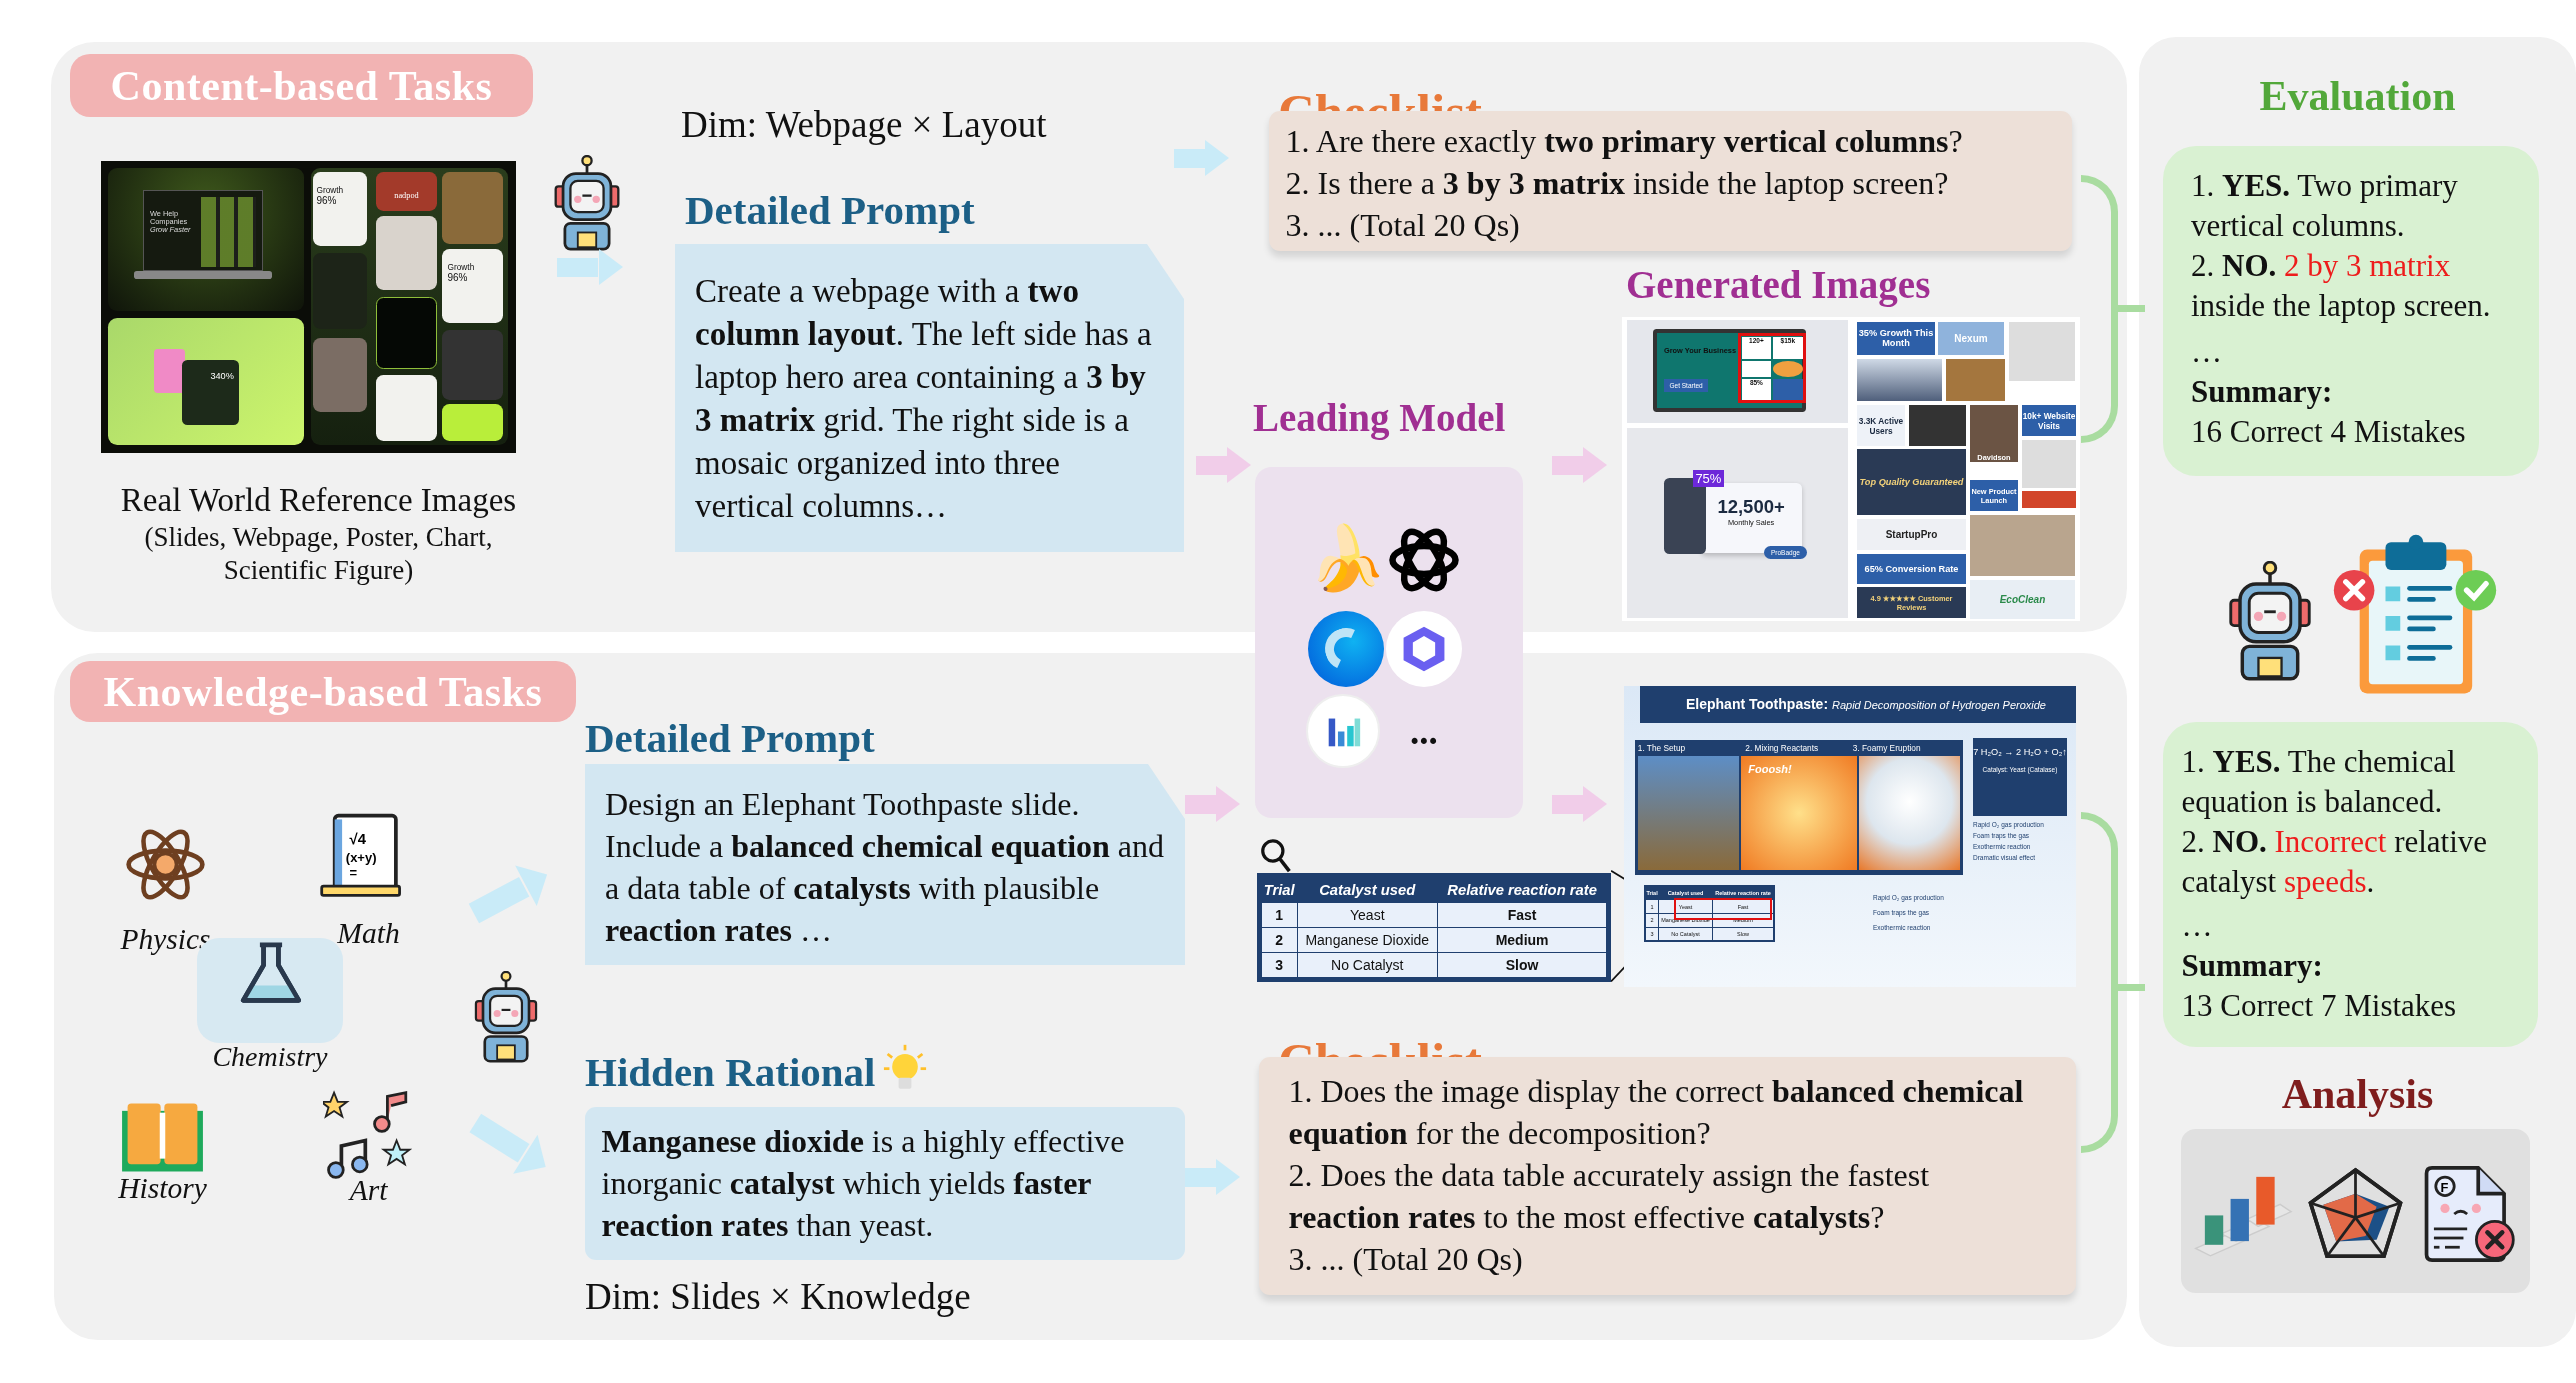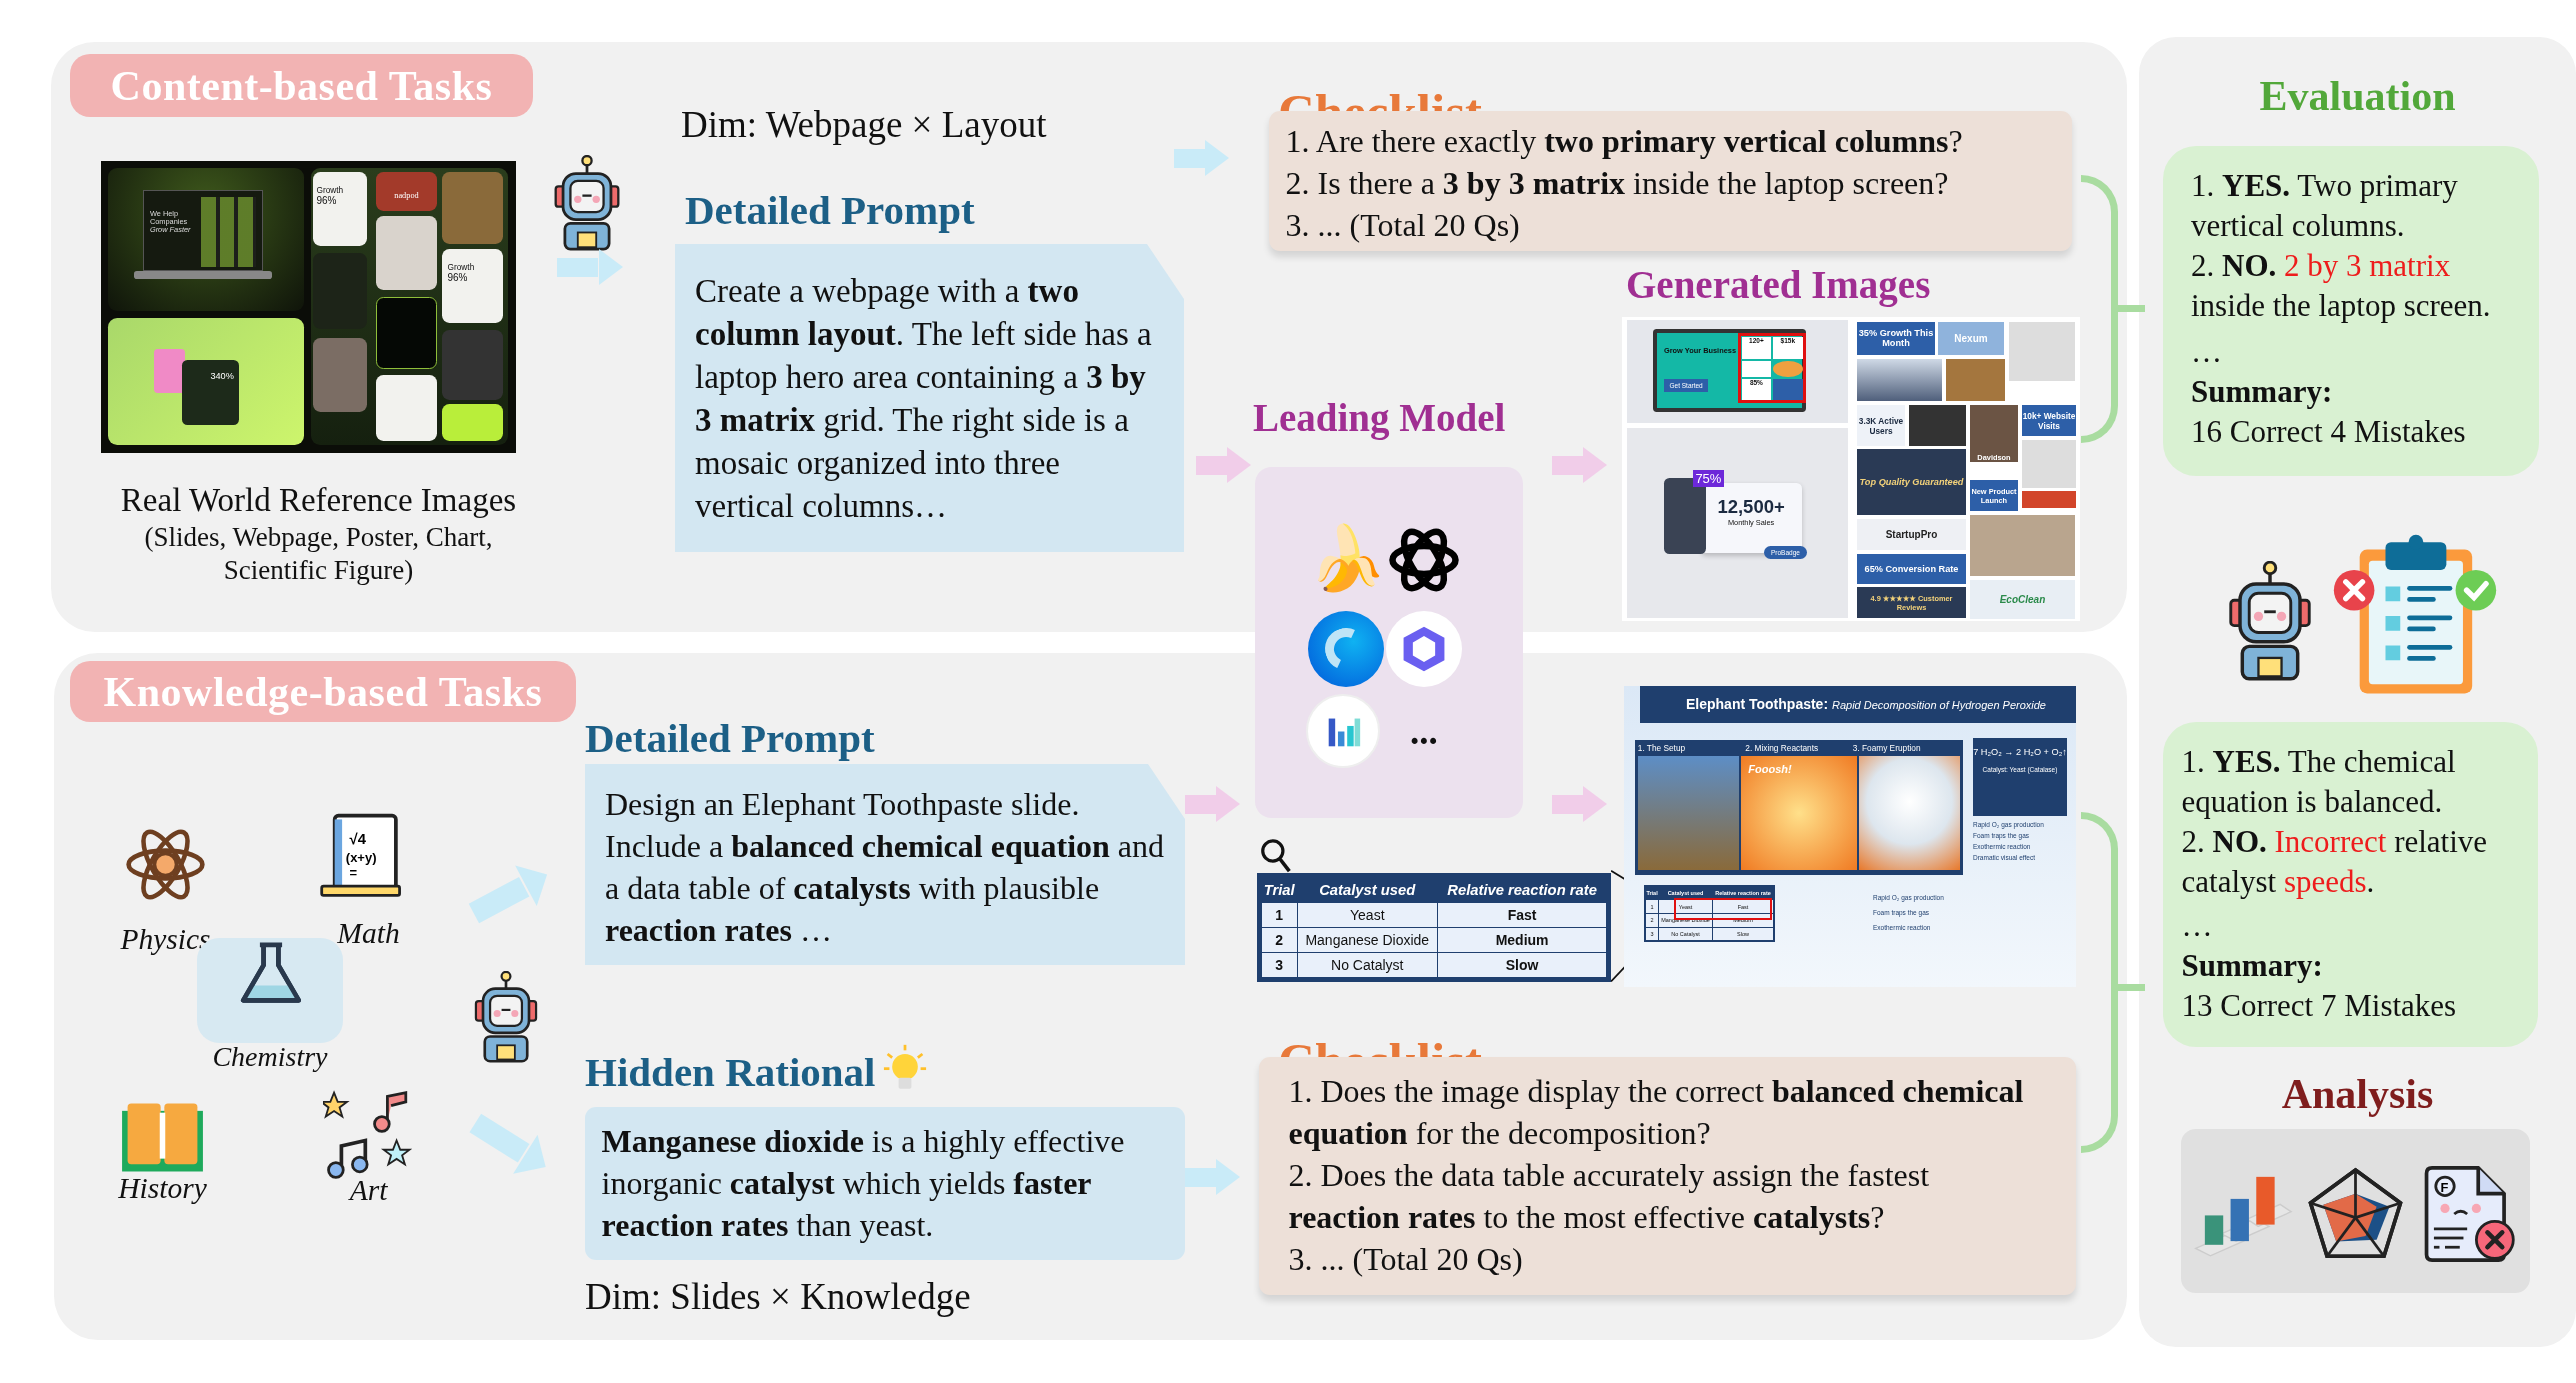--- a/index.html
+++ b/index.html
@@ -158,21 +158,21 @@
 </div>
 <div class="abs" style="left:1410px;top:710px;font-size:37px;font-weight:bold;">...</div>
 
 <div class="arrow pink" style="left:1552px;top:447px;">
     <div class="shaft"></div>
     <div class="head"></div>
   </div>
 <div class="abs h-purple" style="left:1626px;top:262px;">Generated Images</div>
 <div class="abs" style="left:1622px;top:317px;width:458px;height:304px;background:#fff;">
   <div class="abs" style="left:4.6px;top:2.8px;width:221px;height:103px;background:#e5e7ec;">
-    <div class="abs" style="left:26px;top:9.2px;width:153px;height:83px;background:#14b8a6;border:4.6px solid #333;border-radius:3.7px;">
+    <div class="abs" style="left:26px;top:9.2px;width:153px;height:83px;background:#0f766e;border:4.6px solid #333;border-radius:3.7px;">
       <div class="abs" style="left:7.4px;top:13px;font-family:'Liberation Sans',sans-serif;font-size:7.4px;font-weight:bold;">Grow Your Business</div>
       <div class="abs" style="left:7.4px;top:46px;background:#2d5fa8;color:#fff;font-family:'Liberation Sans',sans-serif;font-size:6.5px;padding:2.8px 5.5px;">Get Started</div>
       <div class="abs" style="left:85px;top:3.7px;width:61px;height:65px;display:grid;grid-template-columns:1fr 1fr;gap:1.8px;font-family:'Liberation Sans',sans-serif;font-size:6.5px;font-weight:bold;">
         <div style="background:#fff;text-align:center;">120+</div>
         <div style="background:#fff;text-align:center;">$15k</div>
         <div style="background:#fff;"></div>
           <div style="background:#f0a040;border-radius:50%;"></div>
         <div style="background:#fff;text-align:center;">85%</div>
         <div style="background:#2d5fa8;"></div>
       </div>

